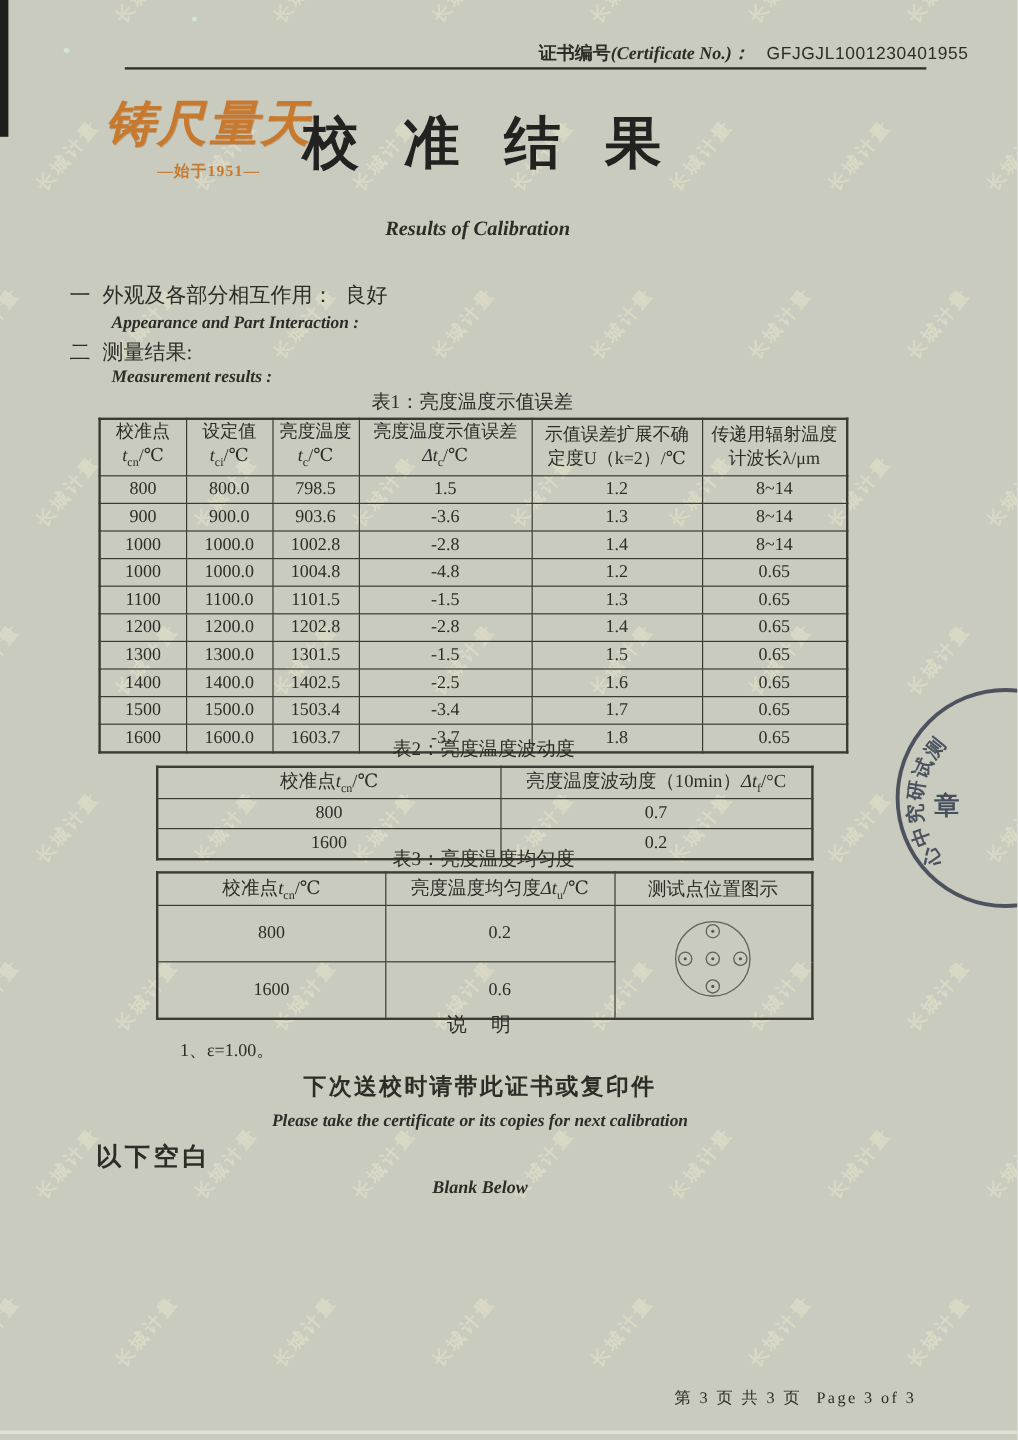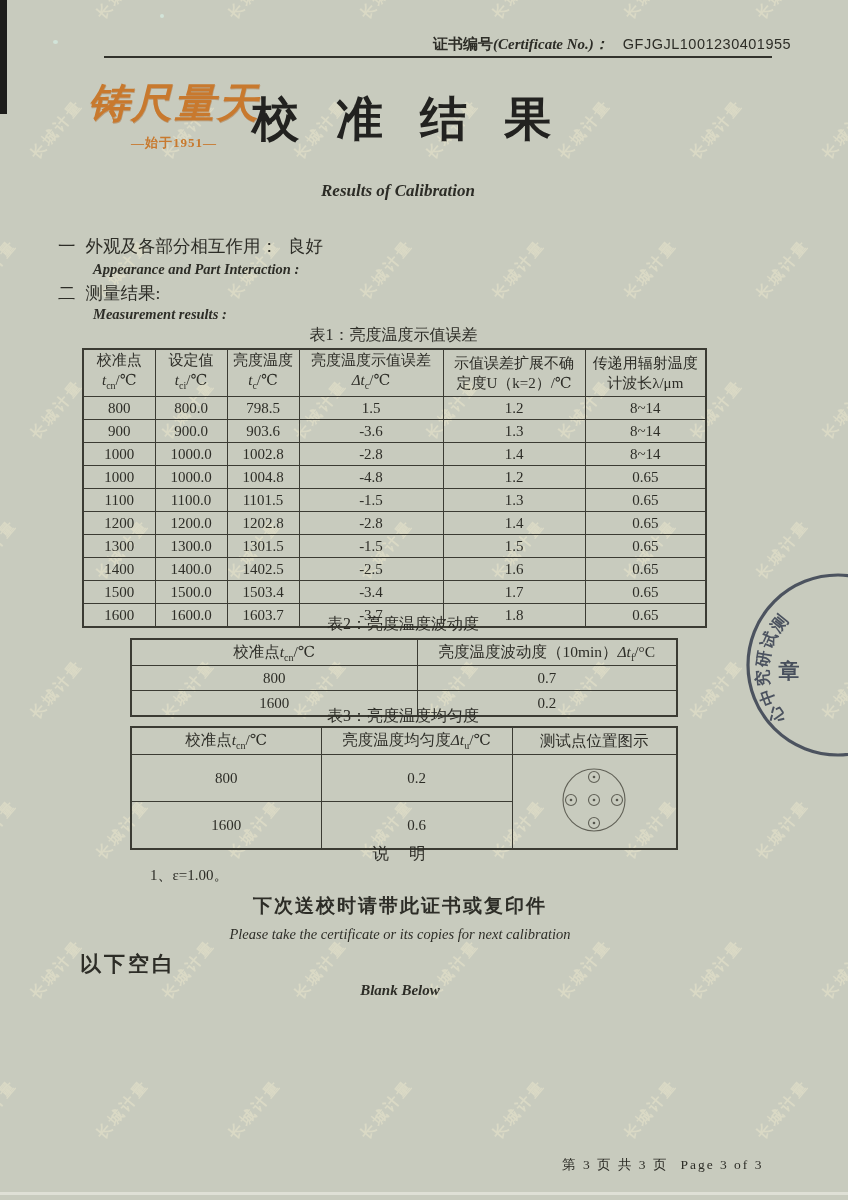--- a/index.html
+++ b/index.html
@@ -15,21 +15,21 @@
     position:absolute; transform:rotate(-50deg);
     font-size:15px; letter-spacing:3px; font-weight:600;
     color:var(--wm,#eae6cc); opacity:.55; white-space:nowrap;
   }
   .content{position:absolute; inset:0; z-index:1;}
   .edge-left{position:absolute; left:0; top:0; width:7px; height:114px; background:#1d1d1b;}
   .speck{position:absolute; border-radius:50%; background:#d2e4d9;}
   .bottom-crease{position:absolute; left:0; top:1192px; width:848px; height:3px; background:rgba(250,250,243,.45);}
 
   
-  .cert-line{left:433px; top:35px; font-size:15px; white-space:nowrap;}
+  .cert-line{left:449px; top:35px; font-size:15px; white-space:nowrap;}
   .cert-line .cn{font-weight:bold;}
   .cert-line .en{font-weight:bold; font-style:italic;}
   .cert-line .num{margin-left:14px; font-family:"Liberation Sans","DejaVu Sans",sans-serif; font-size:14.5px; letter-spacing:.5px;}
   .rule{left:104px; top:56px; width:668px; height:2.4px; background:#32322c;}
 
   
   .logo{left:84px; top:76px; width:180px; text-align:center;}
   .logo-main{
     font-size:41px; font-weight:bold; color:var(--orange,#c8792e);
     font-style:italic; letter-spacing:2px; white-space:nowrap;
@@ -66,21 +66,21 @@
   .t3{left:130px; top:726px; width:546px;}
   .t3 th{height:26px; font-size:15.5px;}
   .t3 td{height:46px; font-size:15px;}
   i.sym{font-style:italic; font-family:"Liberation Serif",serif;}
   sub{font-size:10px;}
 
   
   .note-head{left:128px; top:843px; width:550px; text-align:center; font-size:16.5px; letter-spacing:8px;}
   .note-1{left:150px; top:866px; font-size:15px;text-align:right;}
   .rem-cn{left:80px; top:893px; width:640px; text-align:center; font-size:19px; font-weight:bold; letter-spacing:2px;}
-  .rem-en{left:80px; top:926px; width:640px; text-align:center; font-size:14.5px; font-style:italic; font-weight:normal;}
+  .rem-en{left:80px; top:926px; width:640px; text-align:center; font-size:14.5px; font-style:italic; font-weight:bold;}
   .blank-cn{left:80px; top:950px; width:640px; text-align:left; font-size:21px; font-weight:bold; letter-spacing:3px;}
   .blank-en{left:80px; top:982px; width:640px; text-align:center; font-size:15px; font-style:italic; font-weight:bold;}
 
   
   .footer{left:562px; top:1156px; font-size:13.5px; white-space:nowrap; letter-spacing:2px;}
   .footer .en{margin-left:12px; letter-spacing:2px;text-align:center;}
 
   
   .stamp{left:726px; top:563px;}
 </style>

